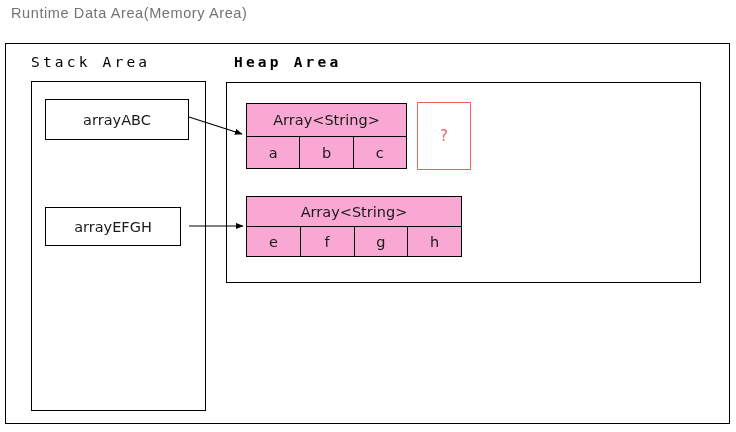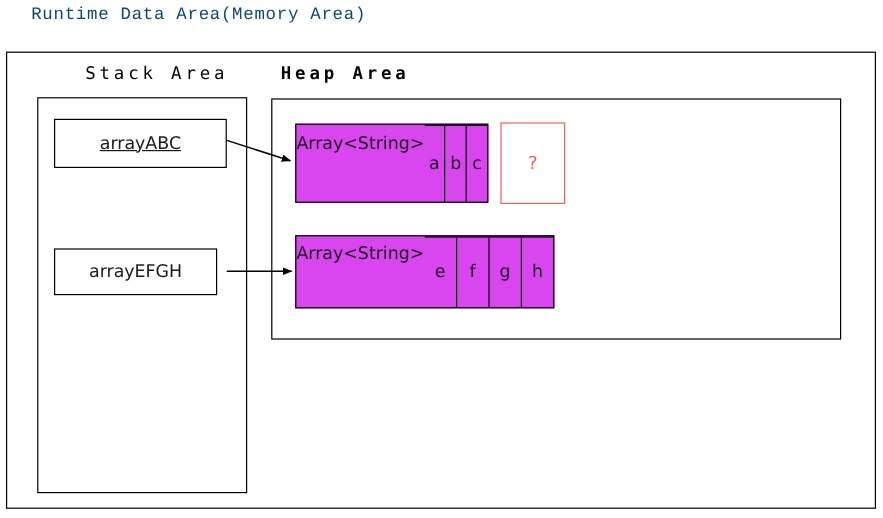--- a/index.html
+++ b/index.html
@@ -21,26 +21,25 @@
     left: 0; top: 0;
     width: 736px;
     height: 432px;
   }
 
   
   .page-title {
     position: absolute;
     left: 11px;
     top: 5px;
-    font-family: Liberation Mono, monospace;
+    font-family: Liberation Sans, sans-serif;
     font-size: 14.5px;
     letter-spacing: 0.6px;
-    color: #0c4a6e;
-    white-space: nowrap;
-    margin-left: 15px;
+    color: #737373;
+    white-space: nowrap;
   }
 
   
   .outer-box {
     position: absolute;
     left: 5px;
     top: 43px;
     width: 725px;
     height: 381px;
     border: 1.3px solid #000;
@@ -50,21 +49,21 @@
 
   
   .area-caption {
     position: absolute;
     font-family: "DejaVu Sans Mono", monospace;
     font-size: 14.5px;
     letter-spacing: 3.2px;
     color: #000;
     white-space: nowrap;
   }
-  .caption-stack { left: 31px; top: 54px; margin-left: 40px; }
+  .caption-stack { left: 31px; top: 54px; }
   .caption-heap  { left: 234px; top: 54px; font-weight: bold; }
 
   
   .stack-box {
     position: absolute;
     left: 31px;
     top: 81px;
     width: 175px;
     height: 330px;
     border: 1.2px solid #000;
@@ -90,31 +89,31 @@
     border: 1.2px solid #000;
     box-sizing: border-box;
     background: #fff;
     display: flex;
     align-items: center;
     justify-content: center;
     font-size: 14.5px;
     color: #1a1a1a;
     white-space: nowrap;
   }
-  .var-abc  { left: 45px;  top: 99px;  width: 144px; height: 41px; text-decoration: underline; }
+  .var-abc  { left: 45px;  top: 99px;  width: 144px; height: 41px; }
   .var-efgh { left: 45px;  top: 207px; width: 136px; height: 39px; }
 
   
   .array-box {
     position: absolute;
     border: 1.3px solid #000;
     box-sizing: border-box;
-    background: #d946ef;
-    display: flex;
-    flex-direction: row;
+    background: #f9a8d4;
+    display: flex;
+    flex-direction: column;
   }
   .array-header {
     flex: 0 0 auto;
     display: flex;
     align-items: center;
     justify-content: center;
     font-size: 14.5px;
     color: #1a1a1a;
     white-space: nowrap;
   }

